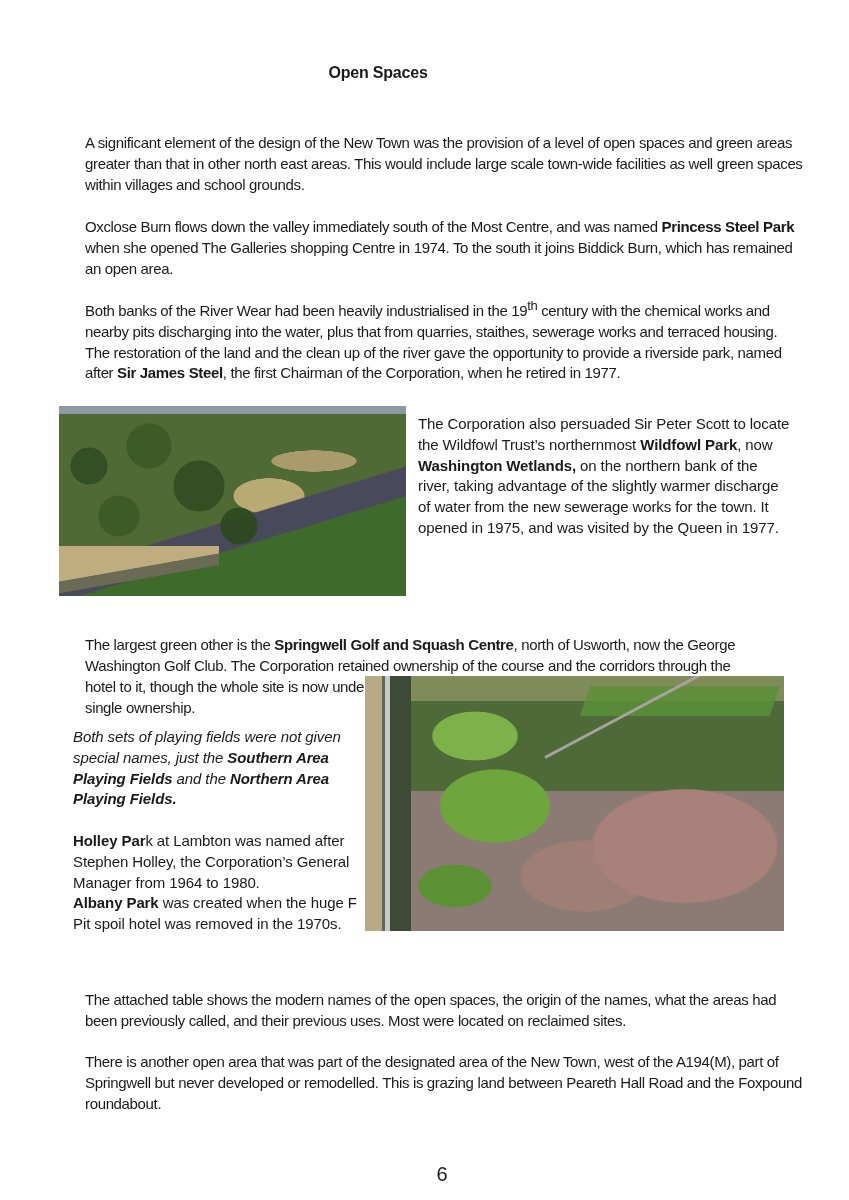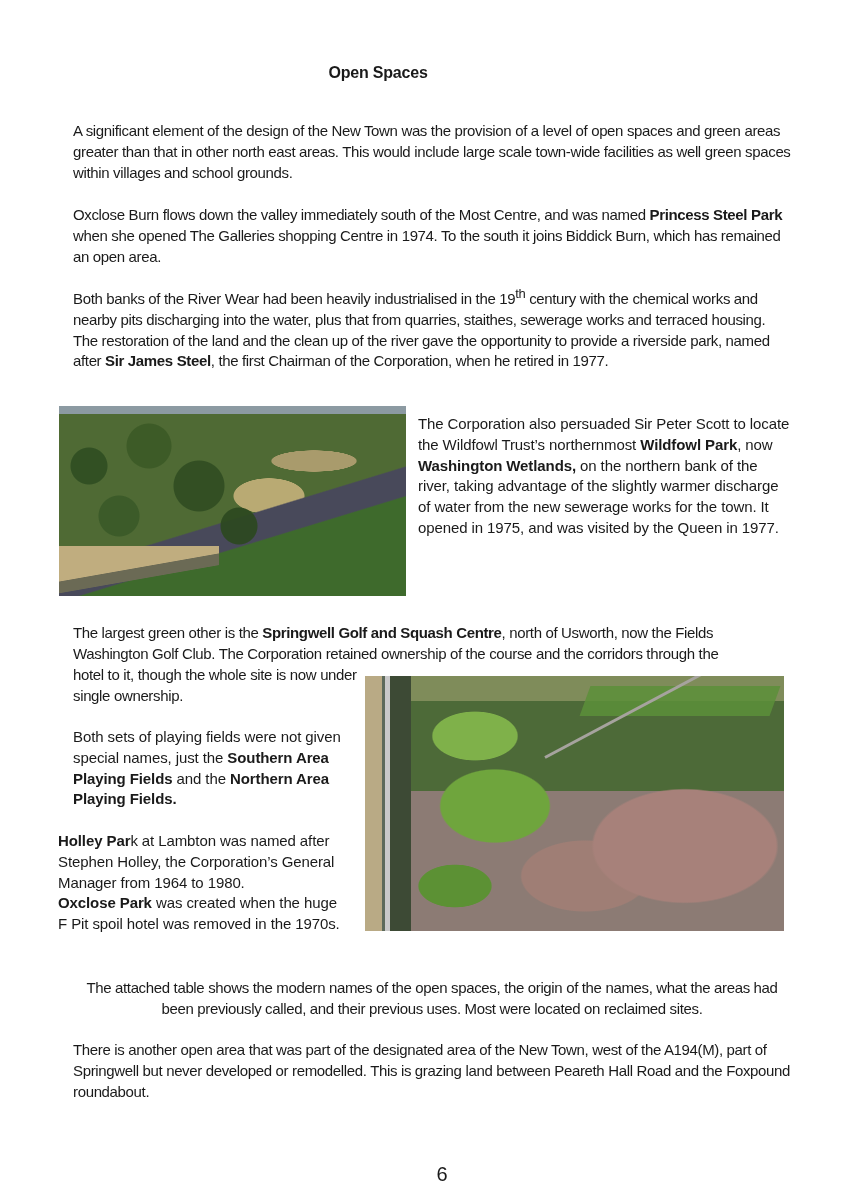--- a/index.html
+++ b/index.html
@@ -1,21 +1,21 @@
 <!DOCTYPE html>
 <html><head>
 <meta charset="utf-8">
 <style>
   html, body { margin: 0; padding: 0; background: #ffffff; }
   body { width: 849px; height: 1200px; position: relative; overflow: hidden;
          font-family: "Liberation Sans", "DejaVu Sans", sans-serif; color: #1a1a1a; }
   .title { position: absolute; left: 0; width: 756px; top: 64px; text-align: center;
            font-size: 16px; font-weight: bold; letter-spacing: -0.2px; }
   .para { position: absolute; left: 69px; width: 718px; font-size: 15px; line-height: 20.8px;
-          letter-spacing: -0.35px; margin: 4px; }
+          letter-spacing: -0.35px; margin: 16px; }
   .para b { font-weight: bold; }
   sup { font-size: 13px; line-height: 0; vertical-align: 6px; }
   .img { position: absolute; overflow: hidden; }
   .side { position: absolute; font-size: 15px; line-height: 20.8px; margin: 4px; letter-spacing: -0.1px; }
   .pagenum { position: absolute; left: 0; width: 884px; text-align: center; top: 1163px; font-size: 20px; }
 
   
   #img1 { left: 59px; top: 406px; width: 347px; height: 190px;
     background:
       radial-gradient(ellipse 60px 30px at 70px 240px, #b8a77a 0%, #b8a77a 60%, transparent 62%),
@@ -60,27 +60,27 @@
 <p class="para" style="top:117px;">A significant element of the design of the New Town was the provision of a level of open spaces and green areas greater than that in other north east areas.  This would include large scale town-wide facilities as well green spaces within villages and school grounds.</p>
 
 <p class="para" style="top:201px;"><span>Oxclose Burn flows down the valley immediately south of the Most Centre, and was named </span><b>Princess Steel Park</b><span> when she opened The Galleries shopping Centre in 1974. To the south it joins Biddick Burn, which has remained an open area.</span></p>
 
 <p class="para" style="top:285px;"><span>Both banks of the River Wear had been heavily industrialised in the 19</span><sup>th</sup><span> century with the chemical works and nearby pits discharging into the water, plus that from quarries, staithes, sewerage works and terraced housing. The restoration of the land and the clean up of the river gave the opportunity to provide a riverside park, named after </span><b>Sir James Steel</b><span>, the first Chairman of the Corporation, when he retired in 1977.</span></p>
 
 <div class="img" id="img1" title="Aerial photo of Washington Wetlands on the north bank of the River Wear"></div>
 
 <p class="side" style="left:414px; top:410px; width:375px;"><span>The Corporation also persuaded Sir Peter Scott to locate the Wildfowl Trust’s northernmost </span><b>Wildfowl Park</b><span>, now </span><b>Washington Wetlands,</b><span> on the northern bank of the river, taking advantage of the slightly warmer discharge of water from the new sewerage works for the town. It opened in 1975, and was visited by the Queen in 1977.</span></p>
 
-<p class="para" style="top:619px;"><span>The largest green other is the </span><b>Springwell Golf and Squash Centre</b><span>, north of Usworth, now the Fields Washington Golf Club. The Corporation retained ownership of the course and the corridors through the</span></p>
+<p class="para" style="top:619px;"><span>The largest green other is the </span><b>Springwell Golf and Squash Centre</b><span>, north of Usworth, now the George Washington Golf Club. The Corporation retained ownership of the course and the corridors through the</span></p>
 
 <p class="para" style="top:661px; width:285px;">hotel to it, though the whole site is now under single ownership.</p>
 
 <div class="img" id="img2" title="Aerial photo of George Washington Golf Club and surrounding housing"></div>
 
-<p class="side" style="left:69px; top:723px; width:292px;"><span>Both sets of playing fields were not given special names, just the </span><b>Southern Area Playing Fields</b><span> and the </span><b>Northern Area Playing Fields.</b></p>
+<p class="side" style="left:69px; top:723px; width:292px;font-style:italic;"><span>Both sets of playing fields were not given special names, just the </span><b>Southern Area Playing Fields</b><span> and the </span><b>Northern Area Playing Fields.</b></p>
 
-<p class="side" style="left:54px; top:827px; width:292px;"><b>Holley Par</b><span>k at Lambton was named after Stephen Holley, the Corporation’s General Manager from 1964 to 1980.</span><br><b>Oxclose Park</b><span> was created when the huge F Pit spoil hotel was removed in the 1970s.</span></p>
+<p class="side" style="left:69px; top:827px; width:292px;"><b>Holley Par</b><span>k at Lambton was named after Stephen Holley, the Corporation’s General Manager from 1964 to 1980.</span><br><b>Albany Park</b><span> was created when the huge F Pit spoil hotel was removed in the 1970s.</span></p>
 
-<p class="para" style="top:974px;text-align:center;">The attached table shows the modern names of the open spaces, the origin of the names, what the areas had been previously called, and their previous uses. Most were located on reclaimed sites.</p>
+<p class="para" style="top:974px;">The attached table shows the modern names of the open spaces, the origin of the names, what the areas had been previously called, and their previous uses. Most were located on reclaimed sites.</p>
 
 <p class="para" style="top:1036px;">There is another open area that was part of the designated area of the New Town, west of the A194(M), part of Springwell but never developed or remodelled. This is grazing land between Peareth Hall Road and the Foxpound roundabout.</p>
 
 <div class="pagenum">6</div>
 
 </body></html>

